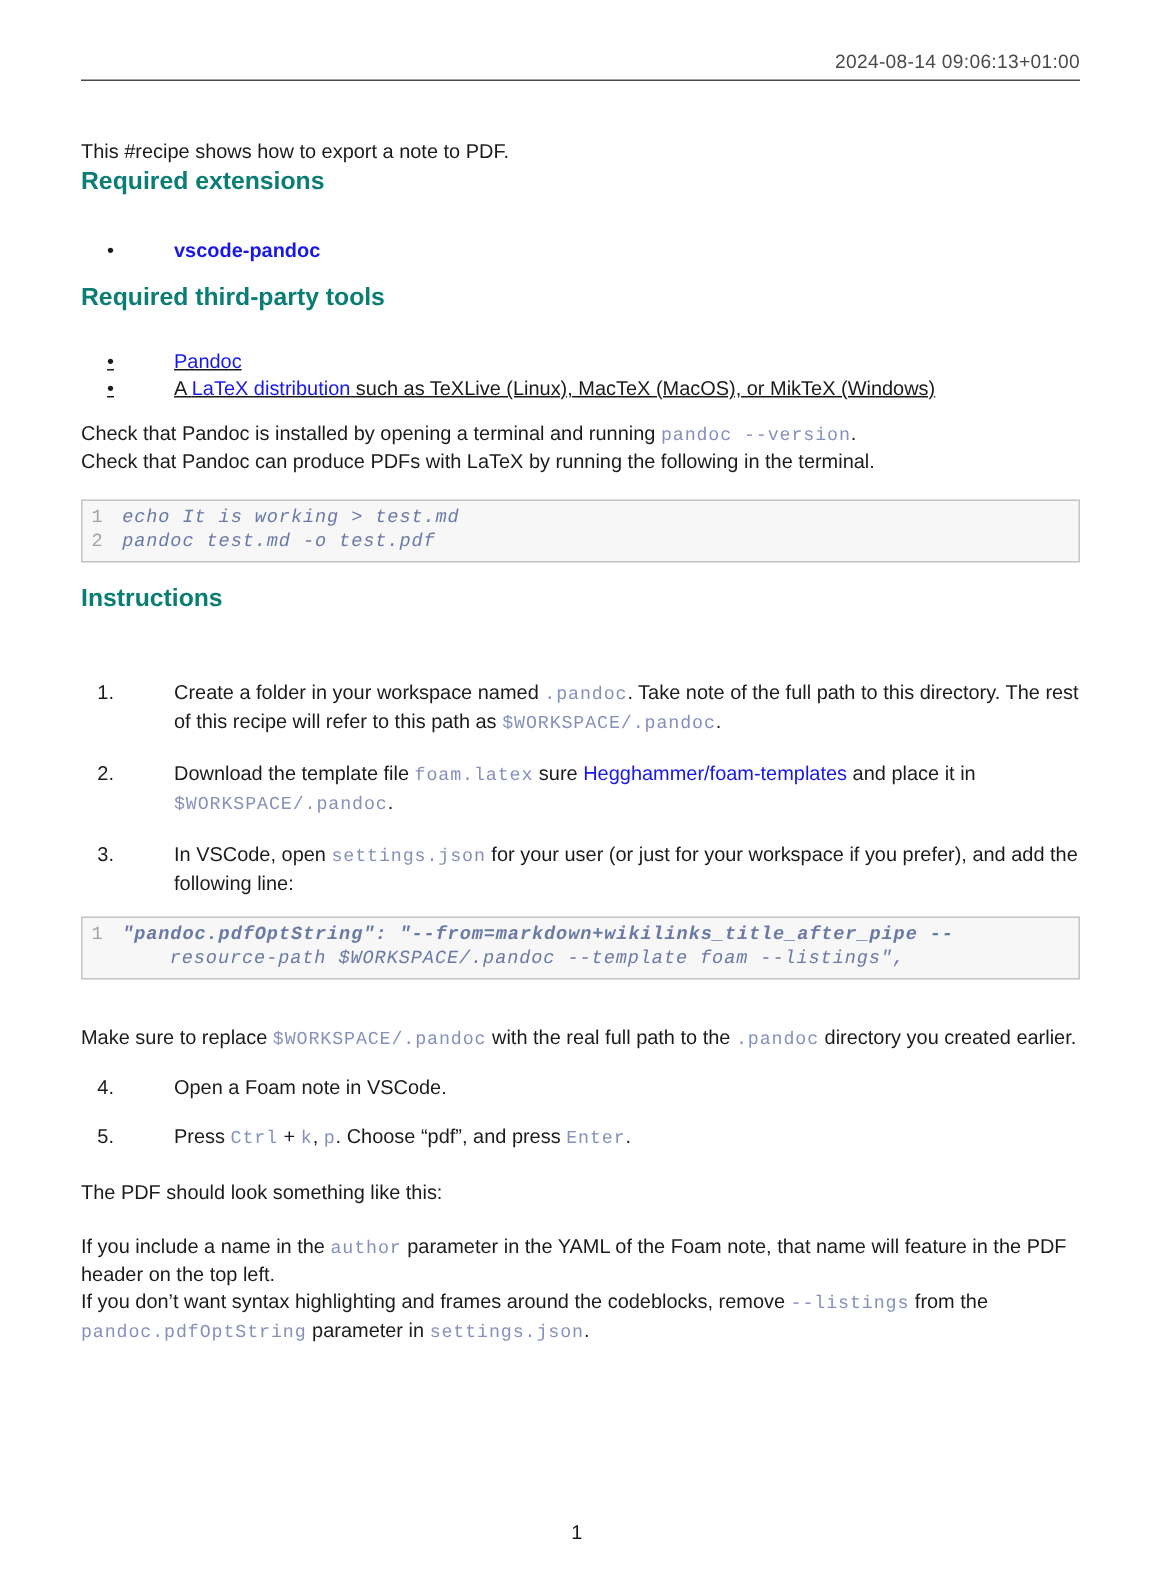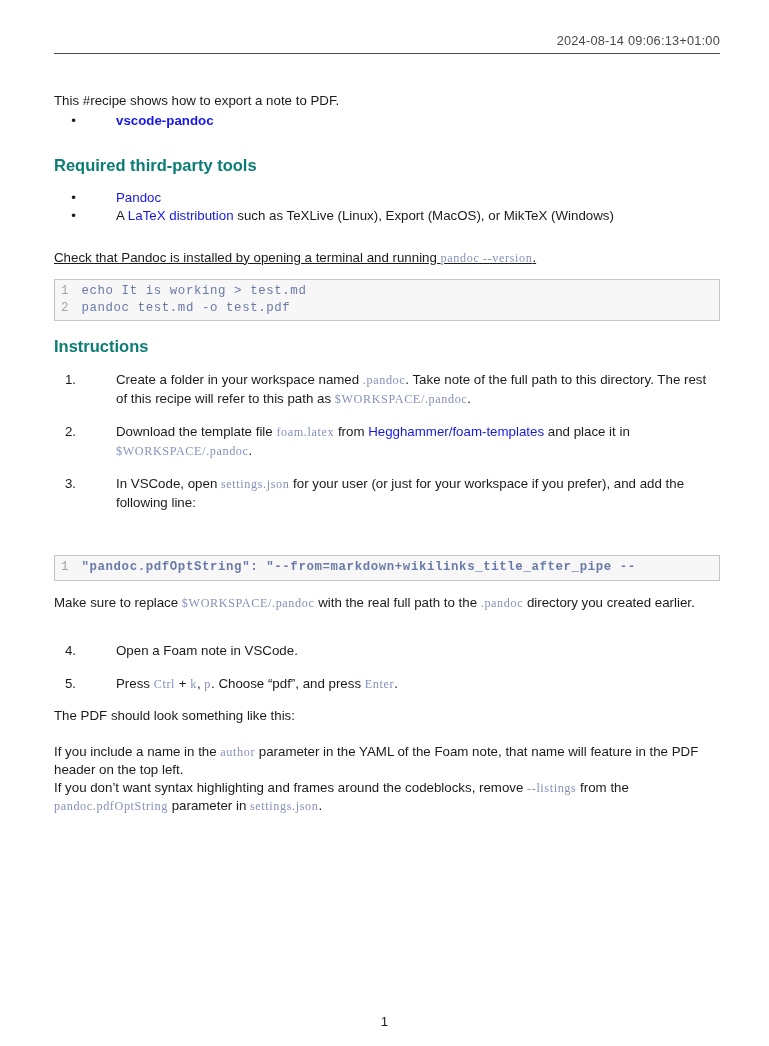--- a/index.html
+++ b/index.html
@@ -41,21 +41,21 @@
     color: var(--heading, #0a7d74);
     font-size: 16.5px;
     line-height: 19px;
     font-weight: bold;
   }
 
   p { line-height: 17.5px; }
 
   
   .inline-code {
-    font-family: Liberation Serif, serif;
+    font-family: Liberation Mono, monospace;
     font-size: 12.2px;
     color: var(--inline-code, #8591bb);
     letter-spacing: 0.6px;
   }
   a.doc-link { color: var(--link, #1717e8); text-decoration: none; }
   a.doc-link.bold { font-weight: bold; }
 
   
   .list { }
   .list-item { display: flex; line-height: 17.5px; }
@@ -81,20 +81,21 @@
   .code-line .lineno {
     flex: 0 0 20px;
     text-align: right;
     padding-right: 13px;
     color: var(--code-lineno, #a3a3a3);
   }
   .code-line .code-text {
     white-space: pre;
     color: var(--code-text, #6a7aa6);
     letter-spacing: 0.6px;
+    font-style: italic;
   }
   .code-line .code-text.bold { font-weight: bold; }
 
   
   .doc > :nth-child(1)  { margin-top: 38px; }  
   .doc > :nth-child(2)  { margin-top: 2px; }  
   .doc > :nth-child(3)  { margin-top: 27px; }  
   .doc > :nth-child(4)  { margin-top: 14px; }  
   .doc > :nth-child(5)  { margin-top: 24px; text-decoration: underline; }  
   .doc > :nth-child(6)  { margin-top: 12px; }  
@@ -119,70 +120,72 @@
 </style>
 </head>
 <body style="--heading: #0a7d74; --link: #1717e8; --inline-code: #8591bb; --code-text: #6a7aa6; --code-lineno: #a3a3a3; --code-bg: #f7f7f8; --code-border: #c4c4c4; --rule: #4a4a4a; --body-text: #1b1b1b; --date: #4a4a4a;">
 
 <div class="page">
   <div class="page-header">
     <span class="date">2024-08-14 09:06:13+01:00</span>
   </div>
   <div class="doc">
       <p><span>This #recipe shows how to export a note to PDF.</span></p>
+      <h2><span>Required extensions</span></h2>
       <div class="list ul-list">
         <div class="list-item">
           <span class="marker">•</span>
           <span class="li-body"><a href="#" class="doc-link bold">vscode-pandoc</a></span>
         </div>
       </div>
       <h2><span>Required third-party tools</span></h2>
       <div class="list ul-list">
         <div class="list-item">
           <span class="marker">•</span>
           <span class="li-body"><a href="#" class="doc-link">Pandoc</a></span>
         </div>
         <div class="list-item">
           <span class="marker">•</span>
-          <span class="li-body"><span>A </span><a href="#" class="doc-link">LaTeX distribution</a><span> such as TeXLive (Linux), Export (MacOS), or MikTeX (Windows)</span></span>
-        </div>
-      </div>
-      <p><span>Check that Pandoc is installed by opening a terminal and running </span><code class="inline-code">pandoc --version</code><span>.</span><br></p>
+          <span class="li-body"><span>A </span><a href="#" class="doc-link">LaTeX distribution</a><span> such as TeXLive (Linux), MacTeX (MacOS), or MikTeX (Windows)</span></span>
+        </div>
+      </div>
+      <p><span>Check that Pandoc is installed by opening a terminal and running </span><code class="inline-code">pandoc --version</code><span>.</span><br><span>Check that Pandoc can produce PDFs with LaTeX by running the following in the terminal.</span></p>
       <div class="code-block">
         <div class="code-line">
           <span class="lineno">1</span>
           <span class="code-text">echo It is working &gt; test.md</span>
         </div>
         <div class="code-line">
           <span class="lineno">2</span>
           <span class="code-text">pandoc test.md -o test.pdf</span>
         </div>
       </div>
       <h2><span>Instructions</span></h2>
       <div class="list ol-list">
         <div class="list-item">
           <span class="marker">1.</span>
           <span class="li-body"><span>Create a folder in your workspace named </span><code class="inline-code">.pandoc</code><span>. Take note of the full path to this directory. The rest of this recipe will refer to this path as </span><code class="inline-code">$WORKSPACE/.pandoc</code><span>.</span></span>
         </div>
         <div class="list-item">
           <span class="marker">2.</span>
-          <span class="li-body"><span>Download the template file </span><code class="inline-code">foam.latex</code><span> from </span><a href="#" class="doc-link">Hegghammer/foam-templates</a><span> and place it in </span><code class="inline-code">$WORKSPACE/.pandoc</code><span>.</span></span>
+          <span class="li-body"><span>Download the template file </span><code class="inline-code">foam.latex</code><span> sure </span><a href="#" class="doc-link">Hegghammer/foam-templates</a><span> and place it in </span><code class="inline-code">$WORKSPACE/.pandoc</code><span>.</span></span>
         </div>
         <div class="list-item">
           <span class="marker">3.</span>
           <span class="li-body"><span>In VSCode, open </span><code class="inline-code">settings.json</code><span> for your user (or just for your workspace if you prefer), and add the following line:</span></span>
         </div>
       </div>
       <div class="code-block">
         <div class="code-line">
           <span class="lineno">1</span>
           <span class="code-text bold">"pandoc.pdfOptString": "--from=markdown+wikilinks_title_after_pipe --</span>
         </div>
         <div class="code-line">
           <span class="lineno"></span>
+          <span class="code-text">    resource-path $WORKSPACE/.pandoc --template foam --listings",</span>
         </div>
       </div>
       <p><span>Make sure to replace </span><code class="inline-code">$WORKSPACE/.pandoc</code><span> with the real full path to the </span><code class="inline-code">.pandoc</code><span> directory you created earlier.</span></p>
       <div class="list ol-list">
         <div class="list-item">
           <span class="marker">4.</span>
           <span class="li-body"><span>Open a Foam note in VSCode.</span></span>
         </div>
         <div class="list-item">
           <span class="marker">5.</span>

